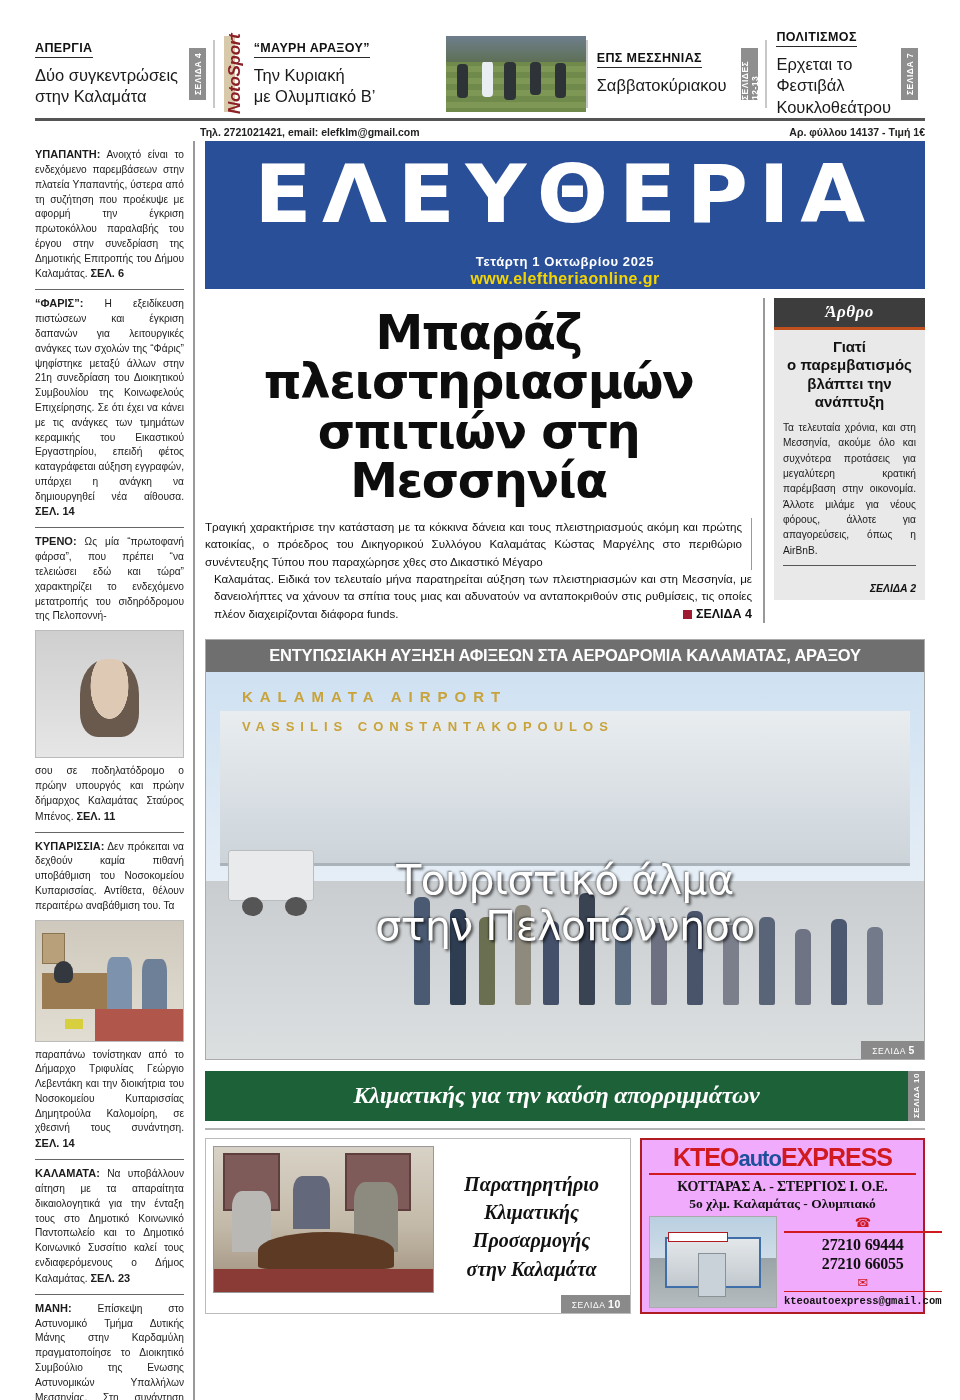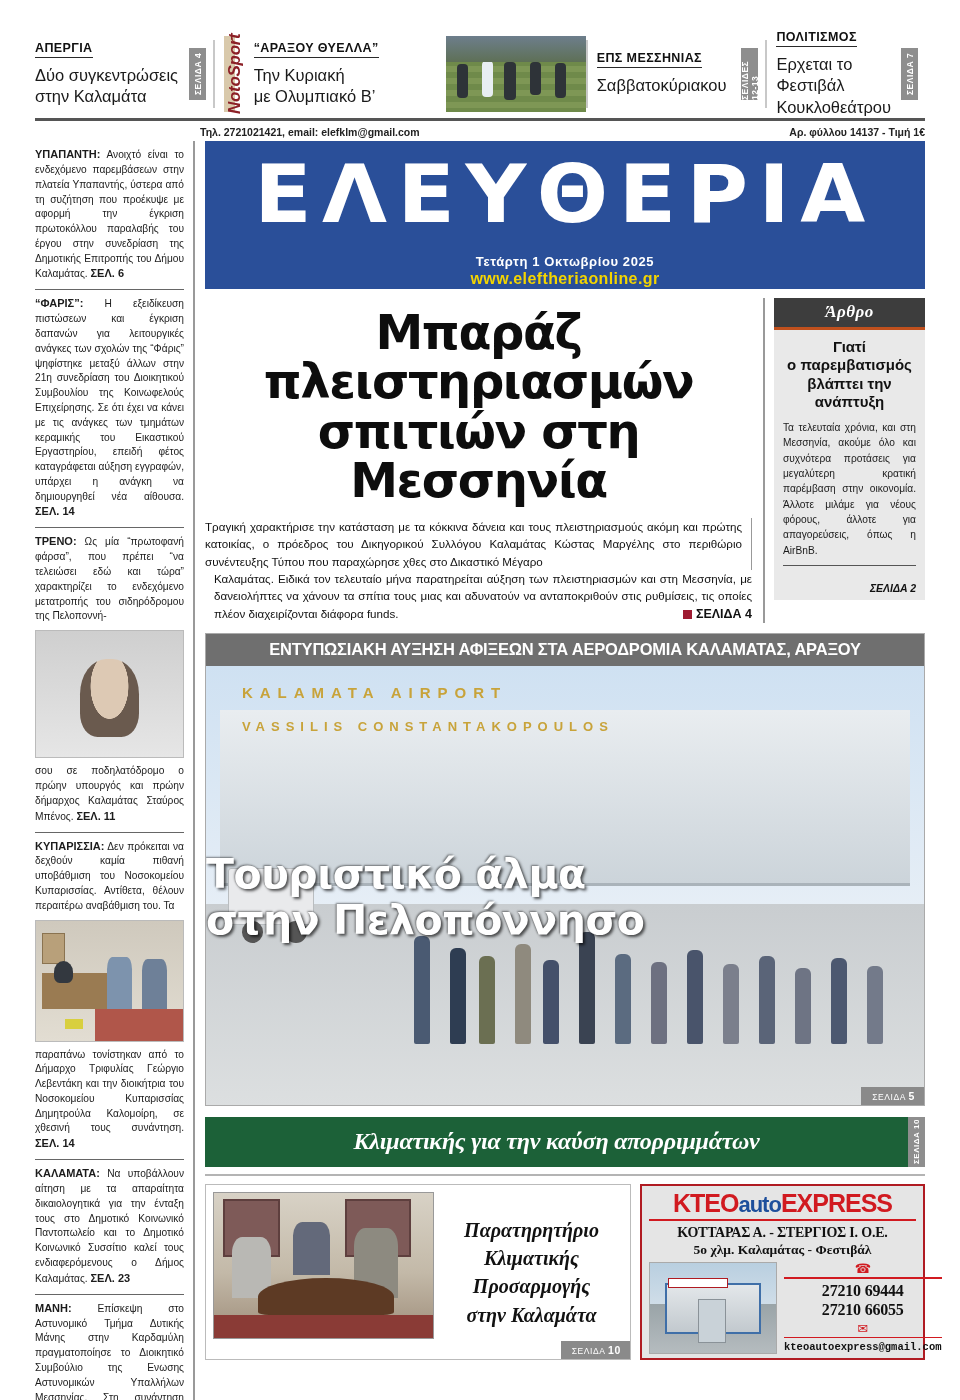--- a/index.html
+++ b/index.html
@@ -94,26 +94,26 @@
 
   
   .arthro-head { background:#3d3d3d; border-bottom:3px solid #c0501d; text-align:center; padding:4px 0 5px; }
   .arthro-head span { color:#fff; font-family:"Liberation Serif", serif; font-style:italic; font-weight:700; font-size:17px; letter-spacing:.5px; }
   .arthro-body { background:#e9e9e9; padding:8px 9px 6px; }
   .arthro-title { text-align:center; font-size:15px; font-weight:700; line-height:1.22; color:#111; }
   .arthro-text { margin-top:9px; font-size:10.2px; line-height:1.5; text-align:justify; color:#1b1b1b; }
   .arthro-foot { border-top:1.5px solid #555; margin-top:7px; padding-top:16px; text-align:right; font-style:italic; font-weight:700; font-size:10.5px; }
 
   
-  .feature { margin-top:10px; border:1px solid #aaa; position:relative; }
+  .feature { margin-top:16px; border:1px solid #aaa; position:relative; }
   .feature-band { background:#6f6f6f; color:#fff; font-size:16.5px; font-weight:700; text-align:center; padding:6px 0 7px; letter-spacing:-.2px; }
-  .feature-photo { height:439px; position:relative; overflow:hidden; background:#b9c6d4; }
+  .feature-photo { height:387px; position:relative; overflow:hidden; background:#b9c6d4; }
   .feature-title {
-    position:absolute; left:0; right:0; top:186px; 
-    color:#fff; font-size:41px; font-weight:700; line-height:1.12;
+    position:absolute; left:0; right:0; top:186px; text-align:center;
+    color:#fff; font-size:41px; font-weight:400; line-height:1.12;
     letter-spacing:-.5px;
     text-shadow:2px 2px 3px rgba(0,0,0,.65), -1px -1px 2px rgba(0,0,0,.45);
     font-family:"DejaVu Sans", sans-serif;
   }
   .corner-badge {
     position:absolute; right:0; bottom:0; background:#8a8a8a; color:#fff;
     font-size:8.5px; letter-spacing:.6px; padding:3px 9px 3px 11px;
   }
   .corner-badge b { font-size:10.5px; }
 
@@ -135,21 +135,21 @@
   
   .bottomrow { display:flex; gap:9px; }
   .obsbox { flex:1; border:1px solid #bbb; padding:7px; display:flex; position:relative; }
   .obs-photo { width:221px; height:147px; flex:none; border:1px solid #999; background:#6a4a42; overflow:hidden; position:relative; }
   .obs-title {
     flex:1; display:flex; flex-direction:column; justify-content:center;
     align-items:center; text-align:center;
     font-family:"Liberation Serif", serif; font-style:italic; font-weight:700;
     font-size:20px; line-height:1.42; color:#111; padding-left:6px;
   }
-  .adbox { width:285px; flex:none; border:2px solid #b01b22; background:#e5e5e5; padding:5px 7px 4px; }
+  .adbox { width:285px; flex:none; border:2px solid #b01b22; background:#f0abfc; padding:5px 7px 4px; }
   .ad-logo { text-align:center; font-size:25px; font-weight:700; letter-spacing:-1px; line-height:1; white-space:nowrap; }
   .ad-logo .kteo { color:#d11a20; }
   .ad-logo .auto { color:#1e4f9c; font-size:22px; }
   .ad-logo .express { color:#d11a20; }
   .ad-div { height:2px; background:#d11a20; margin:3px 0 4px; }
   .ad-l1 { text-align:center; font-family:"Liberation Serif", serif; font-weight:700; font-size:14px; color:#111; letter-spacing:-.2px; }
   .ad-l2 { text-align:center; font-family:"Liberation Serif", serif; font-weight:700; font-size:13.5px; color:#111; margin-top:1px; }
   .ad-body { display:flex; margin-top:4px; }
   .ad-photo { width:128px; height:92px; flex:none; border:1px solid #aaa; background:#8fa4b5; overflow:hidden; position:relative; }
   .ad-contact { flex:1; padding-left:7px; text-align:center; }
@@ -187,21 +187,21 @@
         <div class="teaser-line">στην Καλαμάτα</div>
       </div>
       <div class="pagetab">ΣΕΛΙΔΑ 4</div>
     </div>
 
     <div class="vrule"></div>
 
     <div class="teaser" style="width:250px">
       <div class="notosport">NotoSport</div>
       <div class="teaser-txt" style="flex:1">
-        <span class="kicker">“ΑΡΑΞΟΥ ΘΥΕΛΛΑ”</span>
+        <span class="kicker">“ΜΑΥΡΗ ΑΡΑΞΟΥ”</span>
         <div class="teaser-line">Την Κυριακή</div>
         <div class="teaser-line">με Ολυμπιακό Β’</div>
       </div>
     </div>
 
     <div class="photo-thumb">
       <span class="ph grass"></span>
       <span style="position:absolute;left:8%;bottom:18%;width:11px;height:34px;background:#2e3338;border-radius:4px"></span>
       <span style="position:absolute;left:26%;bottom:20%;width:11px;height:36px;background:#e8eef2;border-radius:4px"></span>
       <span style="position:absolute;left:42%;bottom:16%;width:12px;height:38px;background:#2e3338;border-radius:4px"></span>
@@ -397,21 +397,21 @@
           <div class="corner-badge">
             <span>ΣΕΛΙΔΑ</span>
             <b>10</b>
           </div>
         </div>
 
         <div class="adbox">
           <div class="ad-logo"><span class="kteo">KTEO</span><span class="auto">auto</span><span class="express">EXPRESS</span></div>
           <div class="ad-div"></div>
           <div class="ad-l1">ΚΟΤΤΑΡΑΣ Α. - ΣΤΕΡΓΙΟΣ Ι. Ο.Ε.</div>
-          <div class="ad-l2">5ο χλμ. Καλαμάτας - Φεστιβάλ</div>
+          <div class="ad-l2">5ο χλμ. Καλαμάτας - Ολυμπιακό</div>
           <div class="ad-body">
             <div class="ad-photo">
               <span class="ph bldg"></span>
               <span style="position:absolute;left:14%;top:16%;width:48%;height:11%;background:#fff;border:1px solid #b01b22"></span>
               <span style="position:absolute;left:38%;top:40%;width:22%;bottom:12%;background:#c9d2d8;border:1px solid #8a9298"></span>
             </div>
             <div class="ad-contact">
               <div class="ad-ico">☎</div>
               <div class="ad-hr"></div>
               <div class="ad-tel">27210 69444</div>

